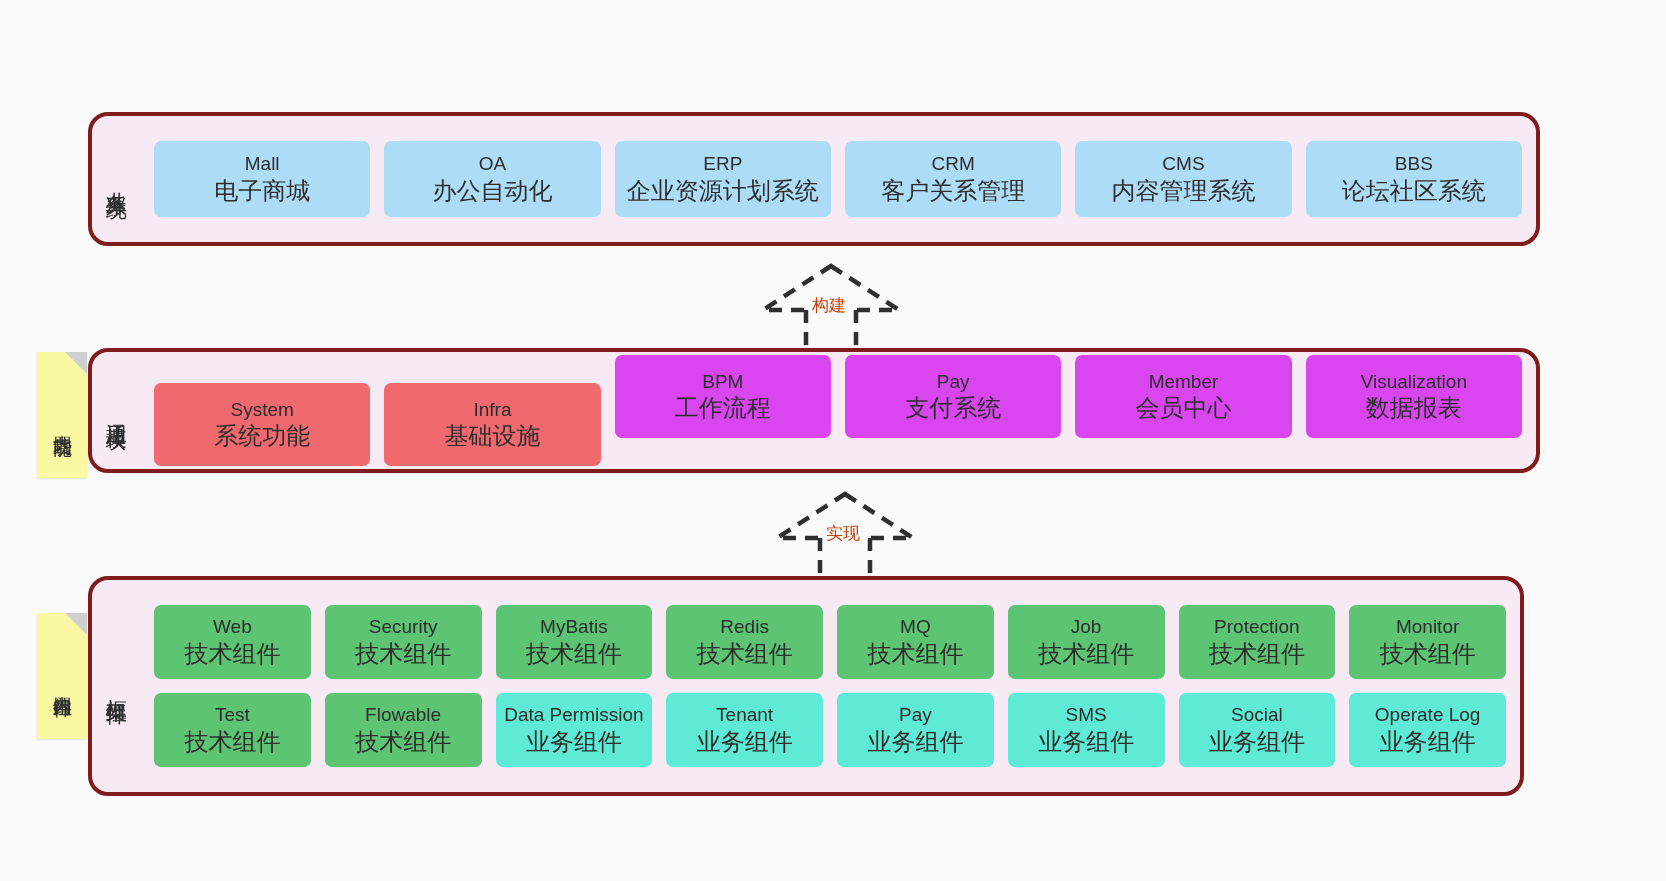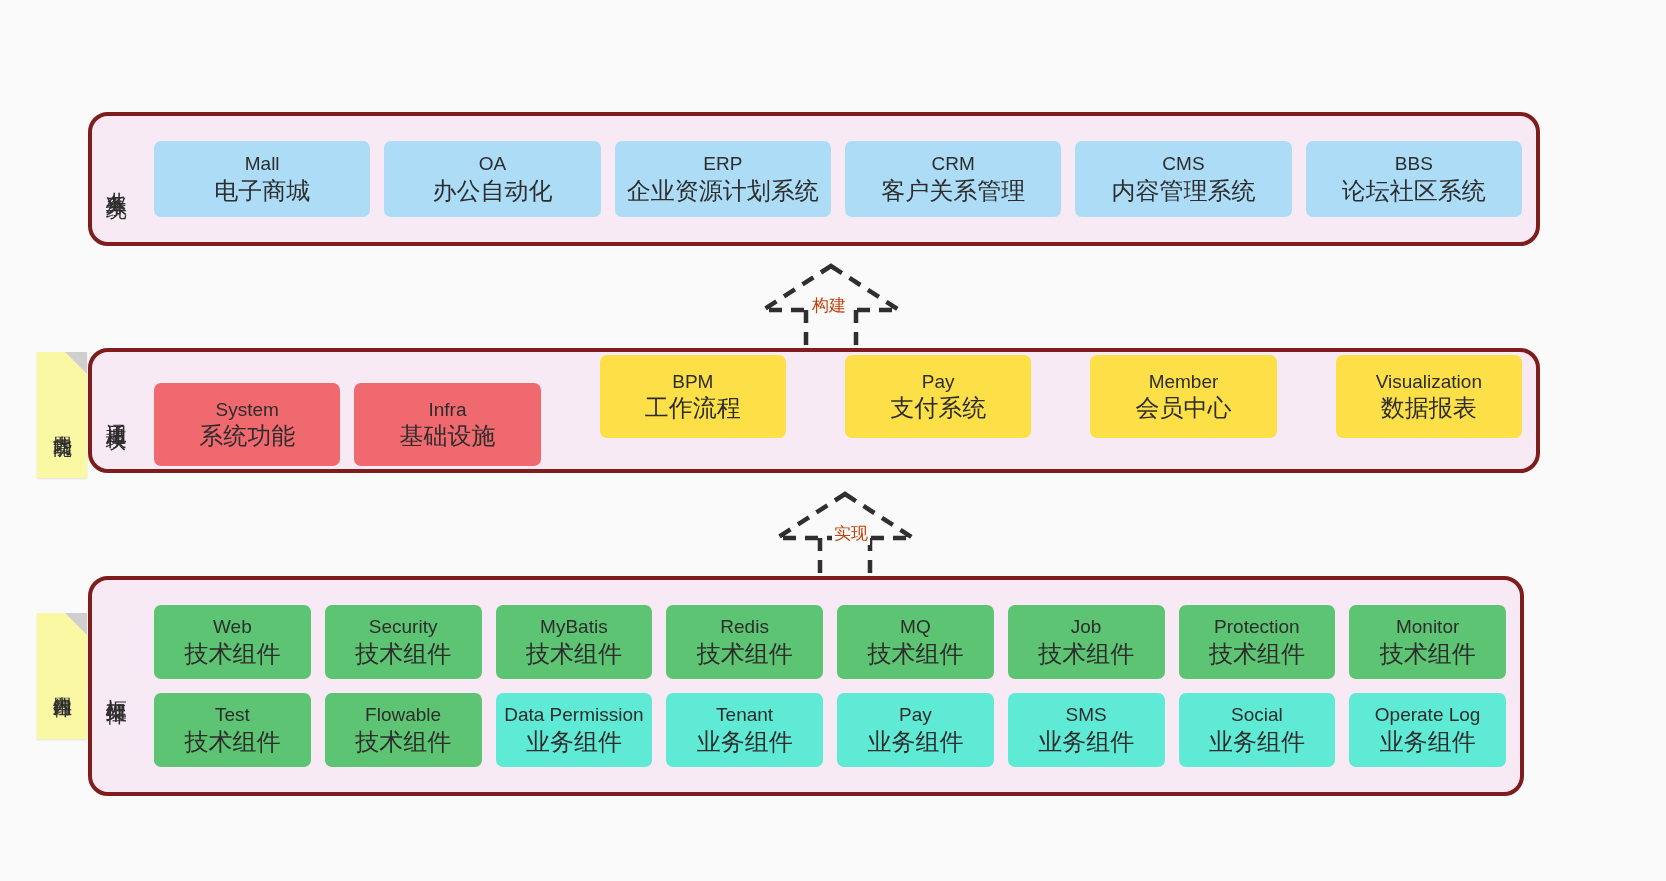--- a/index.html
+++ b/index.html
@@ -75,21 +75,21 @@
   .card .t-en {
     font-size: 19px;
     line-height: 1.25;
   }
   .card .t-cn {
     font-size: 24px;
     line-height: 1.25;
   }
   .card.blue   { background: #addcf7; }
   .card.red    { background: #f0696f; margin-top: 28px; }
-  .card.pink   { background: #fde047; margin-left: 45px; }
+  .card.pink   { background: #d946ef; }
   .card.green  { background: #5cc472; }
   .card.lgreen { background: #5eead4; }
 
   .h-biz   { height: 76px; }
   .h-mod   { height: 83px; }
   .h-comp  { height: 74px; }
 
   
   .note {
     position: absolute;
@@ -219,21 +219,21 @@
       </div>
     </div>
   </div>
 
   <div class="connector" style="left:772px; top:488px; width:146px; height:88px;">
     <svg width="146" height="88" viewBox="0 0 146 88">
       <polygon points="73,6 141,50 5,50" fill="#fafafa" stroke="#2f2f2f" stroke-width="4.5" stroke-dasharray="13 9" stroke-linejoin="miter"></polygon>
       <line x1="48" y1="50" x2="48" y2="88" stroke="#2f2f2f" stroke-width="4.5" stroke-dasharray="13 9"></line>
       <line x1="98" y1="50" x2="98" y2="88" stroke="#2f2f2f" stroke-width="4.5" stroke-dasharray="13 9"></line>
     </svg>
-    <span class="conn-label" style="left:60px; top:34px;">实现</span>
+    <span class="conn-label" style="left:52px; top:34px;">实现</span>
   </div>
 
   <div class="note" style="left:37px; top:613px; height:126px;">
     <span class="fold"></span>
     <span class="note-text">内置组件</span>
   </div>
 
   <div class="layer" id="layer-framework" style="left:88px; top:576px; width:1436px; height:220px;">
     <div class="layer-label">框架组件</div>
     <div class="layer-body">

